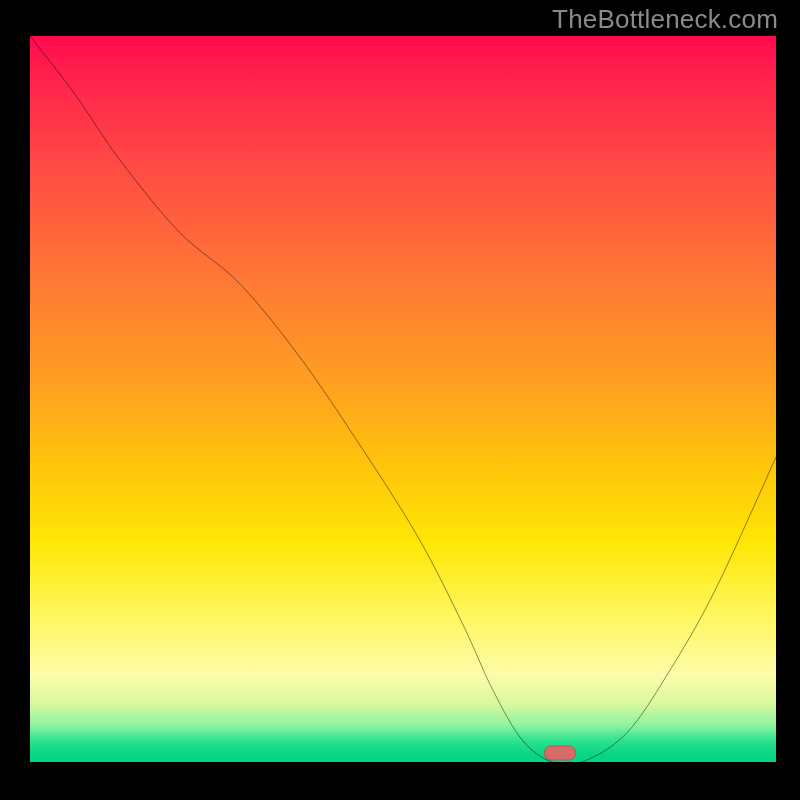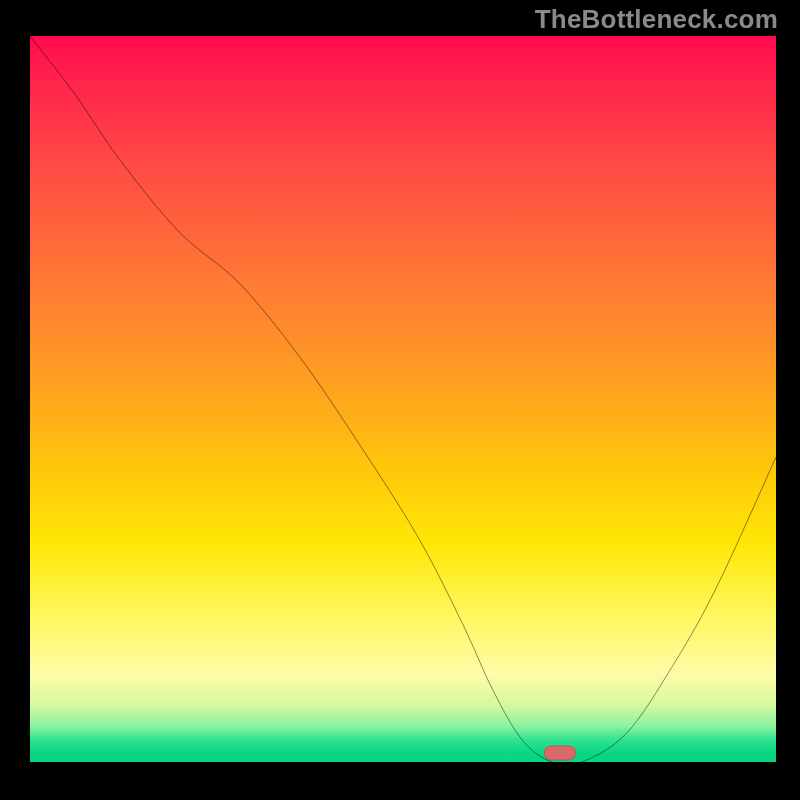--- a/index.html
+++ b/index.html
@@ -14,21 +14,21 @@
     position: relative;
     width: 800px;
     height: 800px;
   }
   .watermark {
     position: absolute;
     top: 4px;
     right: 22px;
     font-family: Arial, Helvetica, sans-serif;
     font-size: 26px;
-    font-weight: 700;
+    font-weight: 400;
     color: #8a8a8a;
     letter-spacing: 0.2px;
     z-index: 5;
   }
   .plot-frame {
     position: absolute;
     left: 30px;
     top: 36px;
     width: 746px;
     height: 726px;

